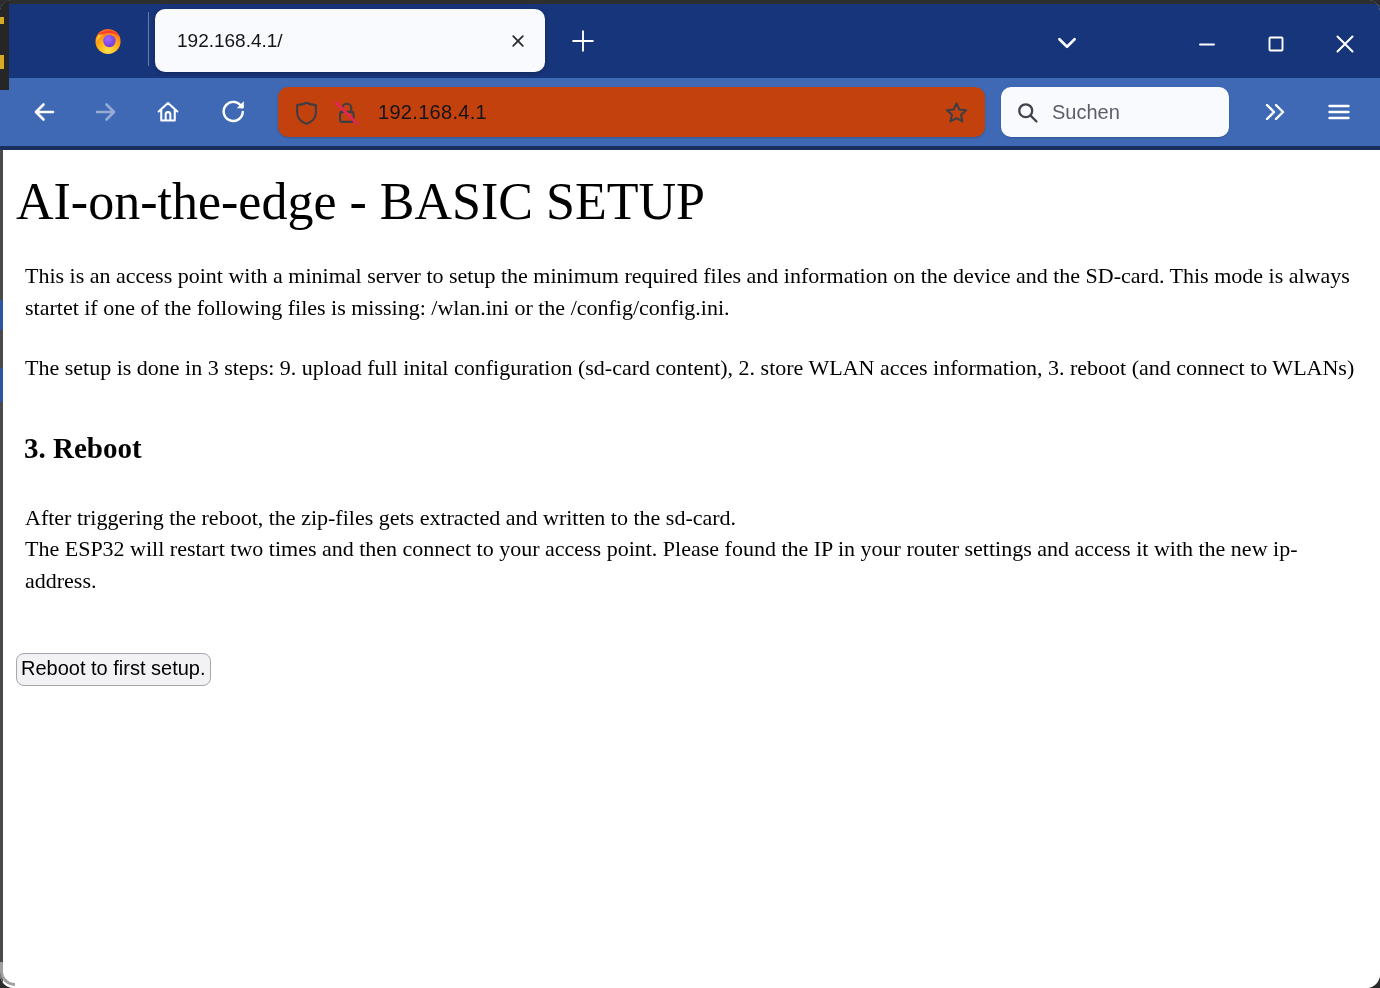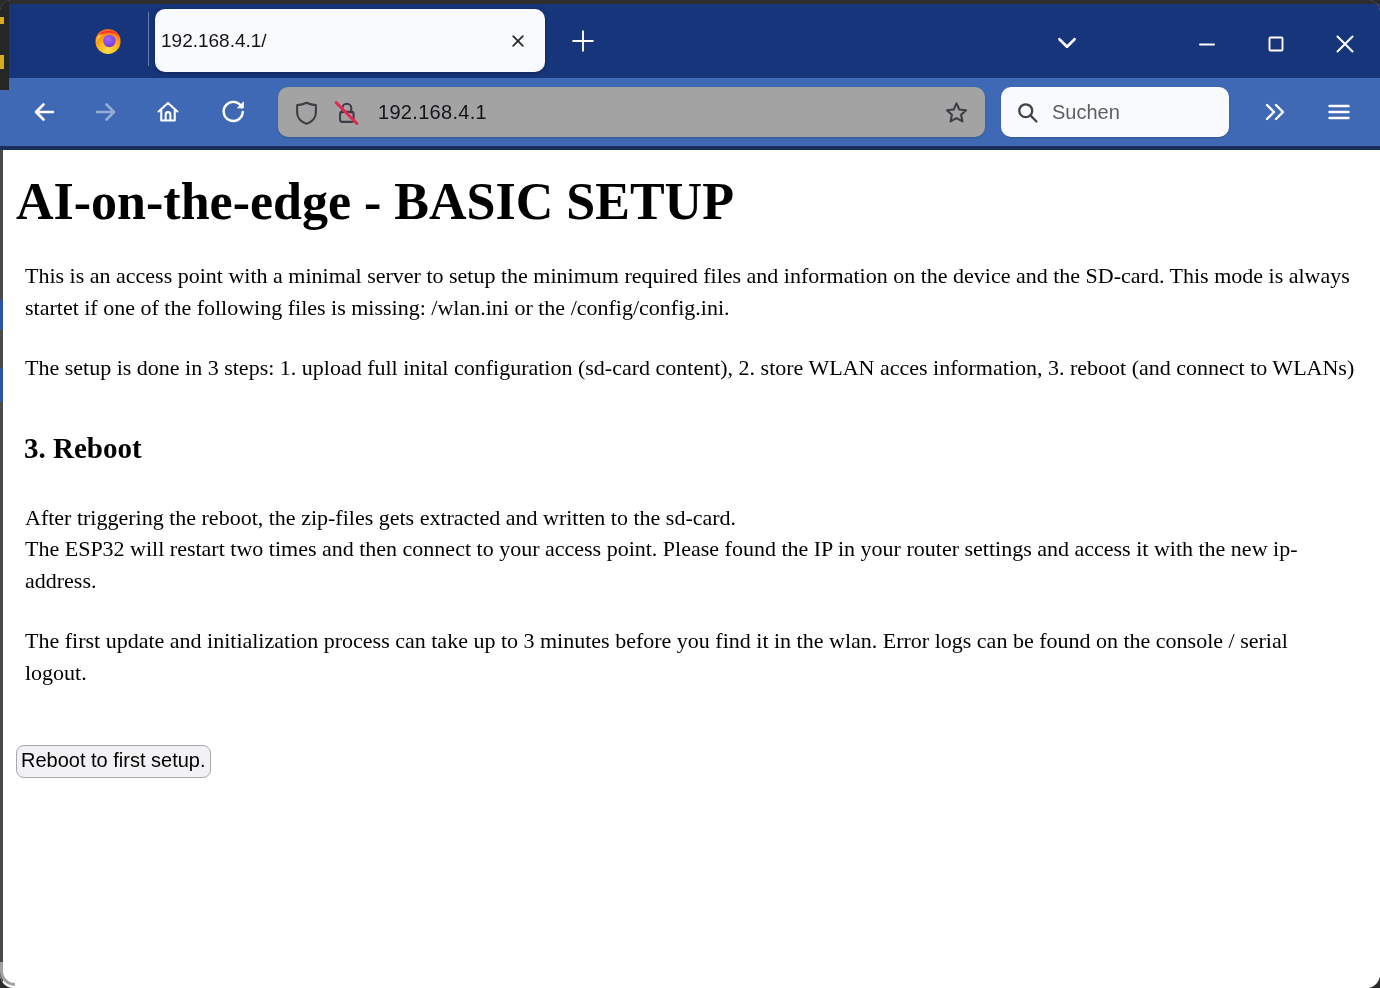--- a/index.html
+++ b/index.html
@@ -27,34 +27,34 @@
     position:absolute; left:148px; top:8px; width:1px; height:54px;
     background:rgba(255,255,255,.35);
   }
   .tab {
     position:absolute; left:155px; top:5px; width:390px; height:63px;
     background:#f9fafe; border-radius:10px;
     box-shadow:0 1px 4px rgba(0,0,0,.3);
     display:flex; align-items:center;
   }
   .tab-title {
-    margin-left:6px; font-size:19px; color:#15141a; flex:1;
+    margin-left:22px; font-size:19px; color:#15141a; flex:1;
     white-space:nowrap; overflow:hidden;
   }
   .tab-close { width:30px; height:30px; margin-right:12px; display:flex; align-items:center; justify-content:center; border-radius:6px; }
   .icon-btn { position:absolute; display:flex; align-items:center; justify-content:center; border-radius:6px; }
   
   .toolbar {
     position:absolute; top:78px; left:0; right:0; height:72px;
     background:#3f69b4;
     border-bottom:4px solid #1b2f5e;
   }
   .urlbar {
     position:absolute; left:278px; top:9px; width:707px; height:50px;
-    background:#a3a3a3; border-radius:10px;
+    background:#c2410c; border-radius:10px;
     display:flex; align-items:center;
     box-shadow:0 1px 2px rgba(0,0,0,.18);
     justify-content:flex-end;
   }
   .urlbar-text {
     margin-left:18px; font-size:20px; color:#15141a; letter-spacing:.3px; flex:1;
   }
   .searchbox {
     position:absolute; left:1001px; top:9px; width:228px; height:50px;
     background:#f9fafe; border-radius:10px;
@@ -68,21 +68,21 @@
   }
   .searchbox input::placeholder { color:#5d5d68; opacity:1; }
   
   .content {
     position:absolute; top:150px; left:0; right:0; bottom:0;
     background:#ffffff; padding:0 16px;
     font-family:"Liberation Serif", serif;
     font-size:22px; line-height:1.45; color:#000;
     overflow:hidden;
   }
-  .content h1 { font-size:52px; line-height:1.15; margin:22px 0 24px; font-weight:bold; }
+  .content h1 { font-size:52px; line-height:1.15; margin:22px 0 24px; font-weight:normal; }
   .content h3 { font-size:29px; margin:44px 8px 32px; font-weight:bold; }
   .content p  { margin:28px 9px; }
   .reboot-btn {
     font-family:"Liberation Sans", sans-serif;
     font-size:20px; color:#000;
     background:#f2f2f5;
     border:1.5px solid #a6a6ae;
     border-radius:8px;
     padding:3px 4px 5px;
     margin:28px 0 0;
@@ -232,24 +232,23 @@
     <span class="icon-btn" style="left:1322px; top:18px; width:34px; height:32px;">
       <svg width="30" height="28" viewBox="0 0 28 28">
         <path d="M4.5 8 H23.5 M4.5 14 H23.5 M4.5 20 H23.5" stroke="#ffffff" stroke-width="2.4" stroke-linecap="round"></path>
       </svg>
     </span>
   </div>
 
   <div class="content">
     <h1>AI-on-the-edge - BASIC SETUP</h1>
     <p>This is an access point with a minimal server to setup the minimum required files and information on the device and the SD-card. This mode is always startet if one of the following files is missing: /wlan.ini or the /config/config.ini.</p>
-    <p>The setup is done in 3 steps: 1. upload full inital configuration (sd-card content), 2. store WLAN acces information, 3. reboot (and connect to WLANs)</p>
+    <p>The setup is done in 3 steps: 9. upload full inital configuration (sd-card content), 2. store WLAN acces information, 3. reboot (and connect to WLANs)</p>
     <h3>3. Reboot</h3>
     <p><span>After triggering the reboot, the zip-files gets extracted and written to the sd-card.</span><br><span>The ESP32 will restart two times and then connect to your access point. Please found the IP in your router settings and access it with the new ip-address.</span></p>
-    <p>The first update and initialization process can take up to 3 minutes before you find it in the wlan. Error logs can be found on the console / serial logout.</p>
     <button class="reboot-btn">Reboot to first setup.</button>
   </div>
 
   <div class="art art-corner-strip"></div>
   <div class="art art-yellow-1"></div>
   <div class="art art-yellow-2"></div>
   <div class="art art-left-line"></div>
   <div class="art art-blue-1"></div>
   <div class="art art-blue-2"></div>
   <div class="art art-gray-corner"></div>

